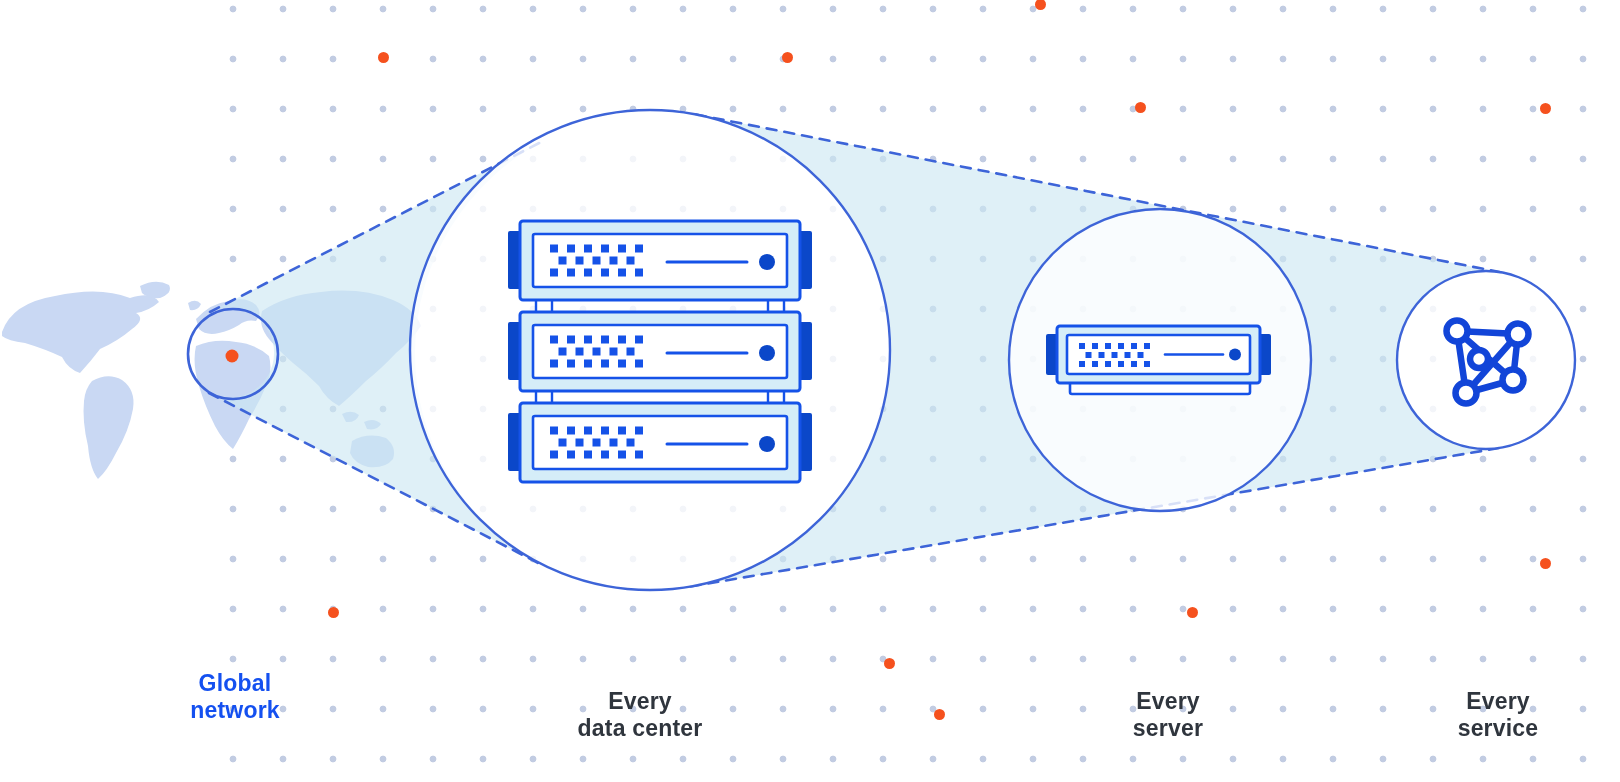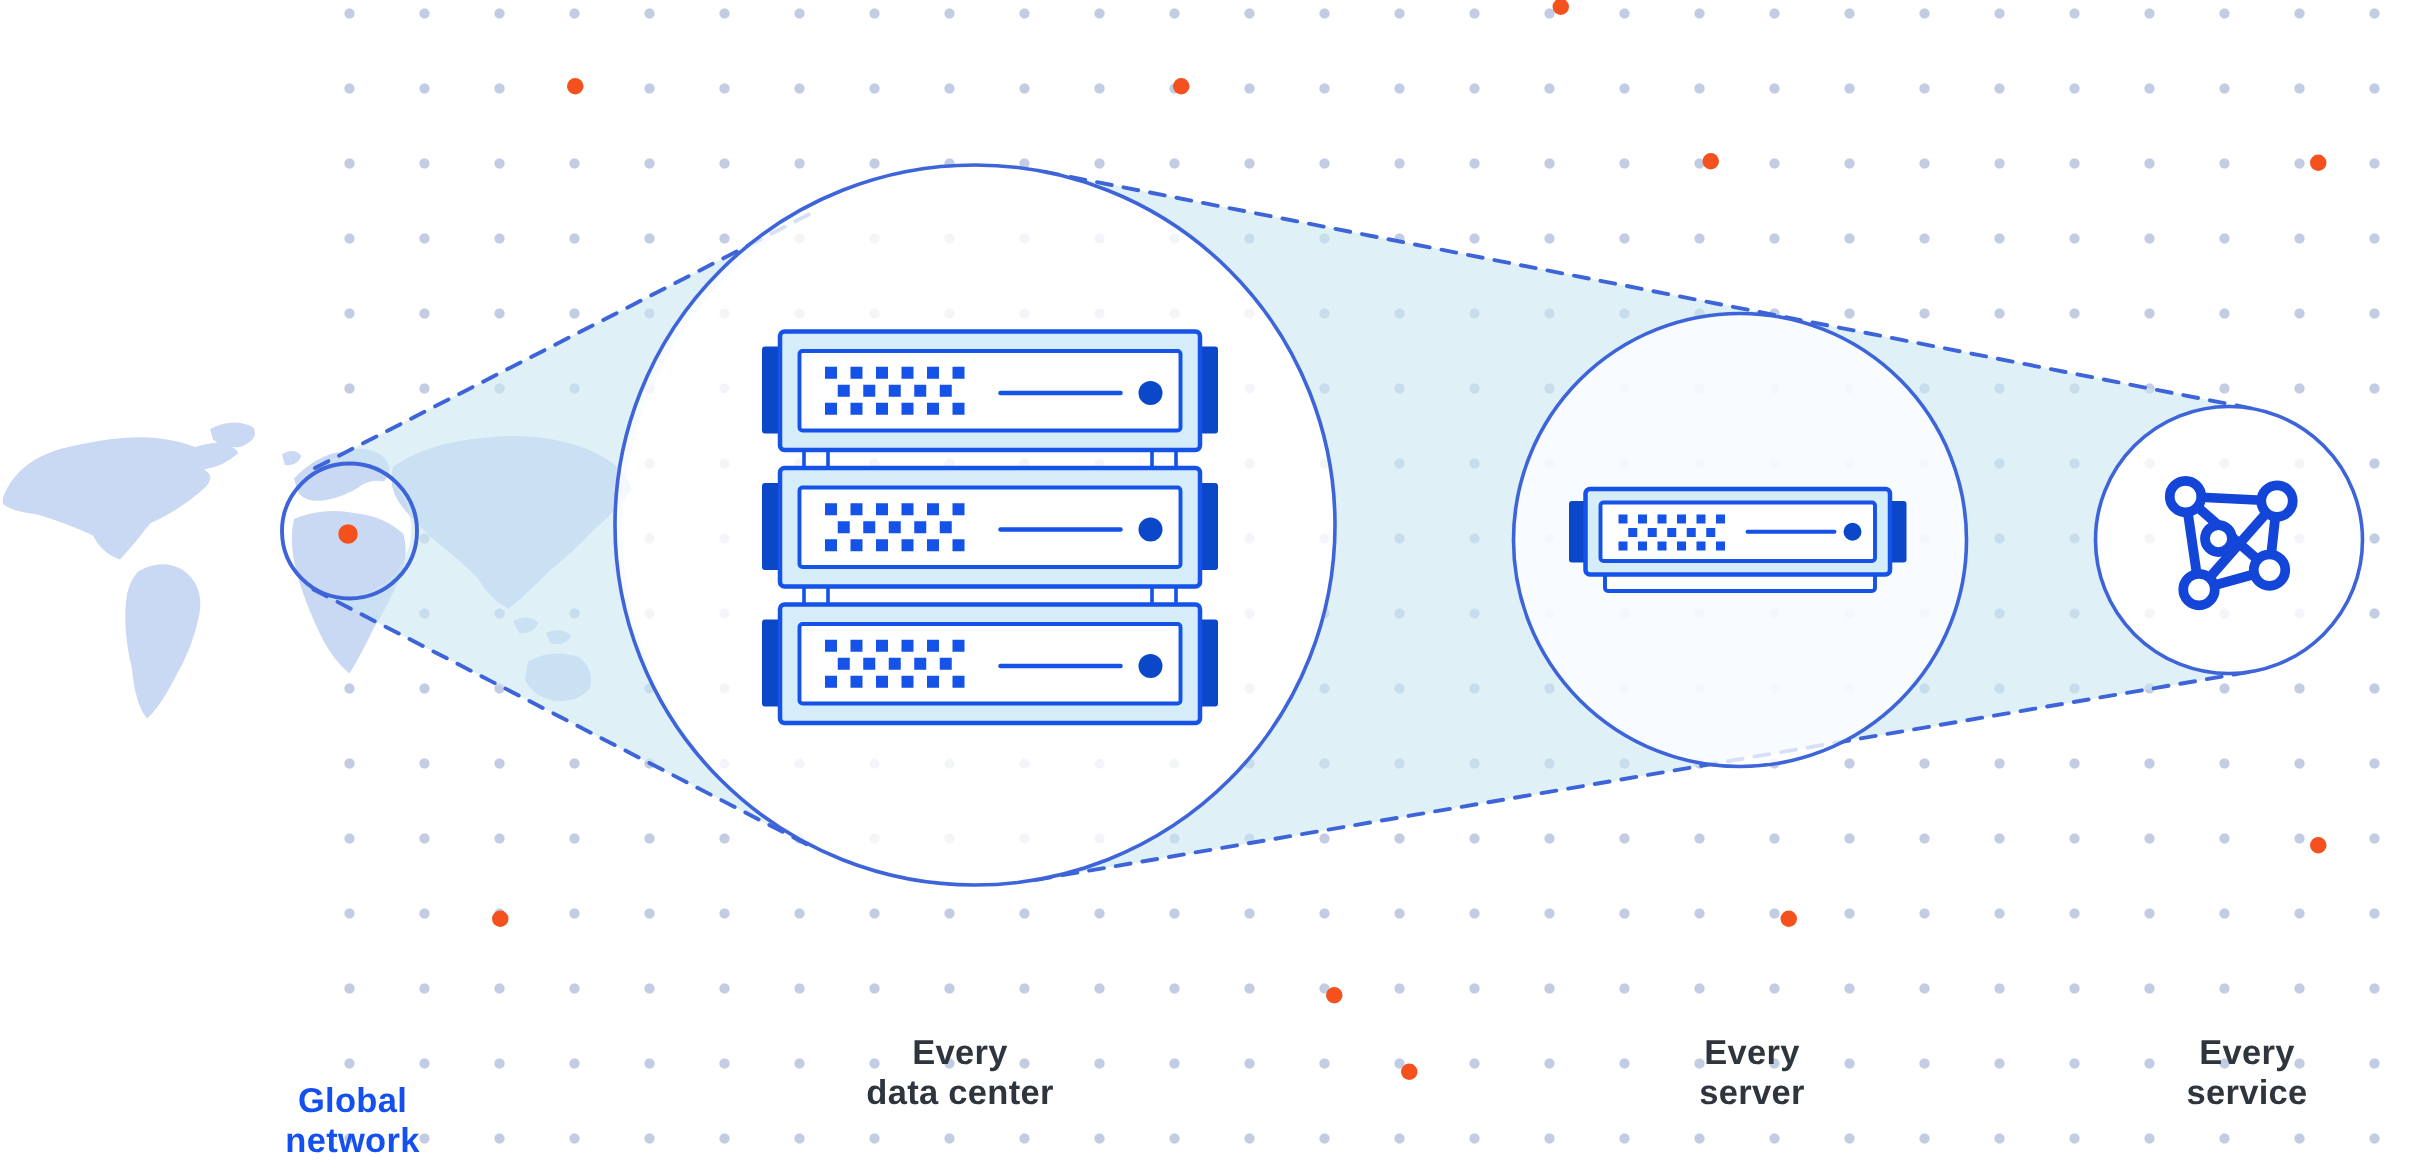--- a/index.html
+++ b/index.html
@@ -175,21 +175,21 @@
     <g>
       <path class="mesh-line" d="M1457,331 L1518,334 L1513,380 L1466,393 Z M1457,331 L1513,380 M1518,334 L1466,393"></path>
       <circle class="mesh-node" cx="1457" cy="331" r="10.5"></circle>
       <circle class="mesh-node" cx="1518" cy="334" r="10.5"></circle>
       <circle class="mesh-node" cx="1513" cy="380" r="10.5"></circle>
       <circle class="mesh-node" cx="1466" cy="393" r="10.5"></circle>
       <circle class="mesh-node" cx="1479" cy="359" r="9"></circle>
     </g>
   </svg>
 
-  <div class="label blue" style="left:125px;top:720px;">Global
+  <div class="label blue" style="left:125px;top:670px;">Global
 network</div>
   <div class="label" style="left:530px;top:688px;">Every
 data center</div>
   <div class="label" style="left:1058px;top:688px;">Every
 server</div>
   <div class="label" style="left:1388px;top:688px;">Every
 service</div>
 
 </div>
 

